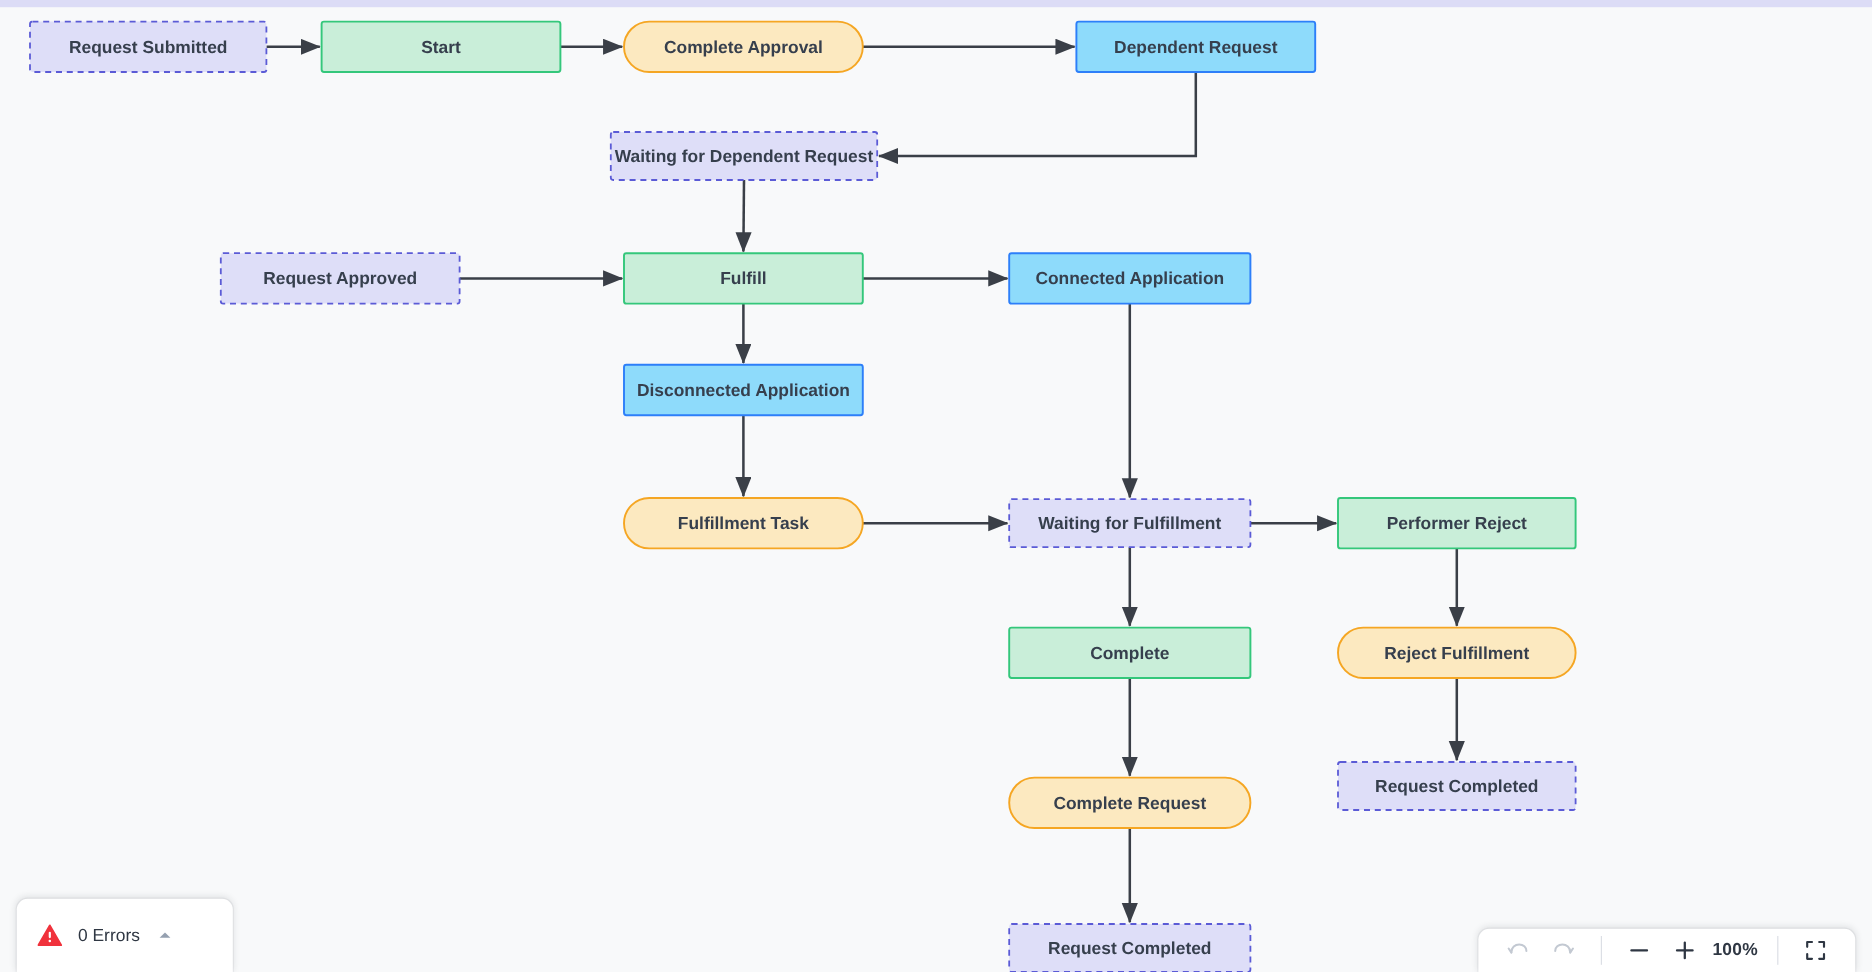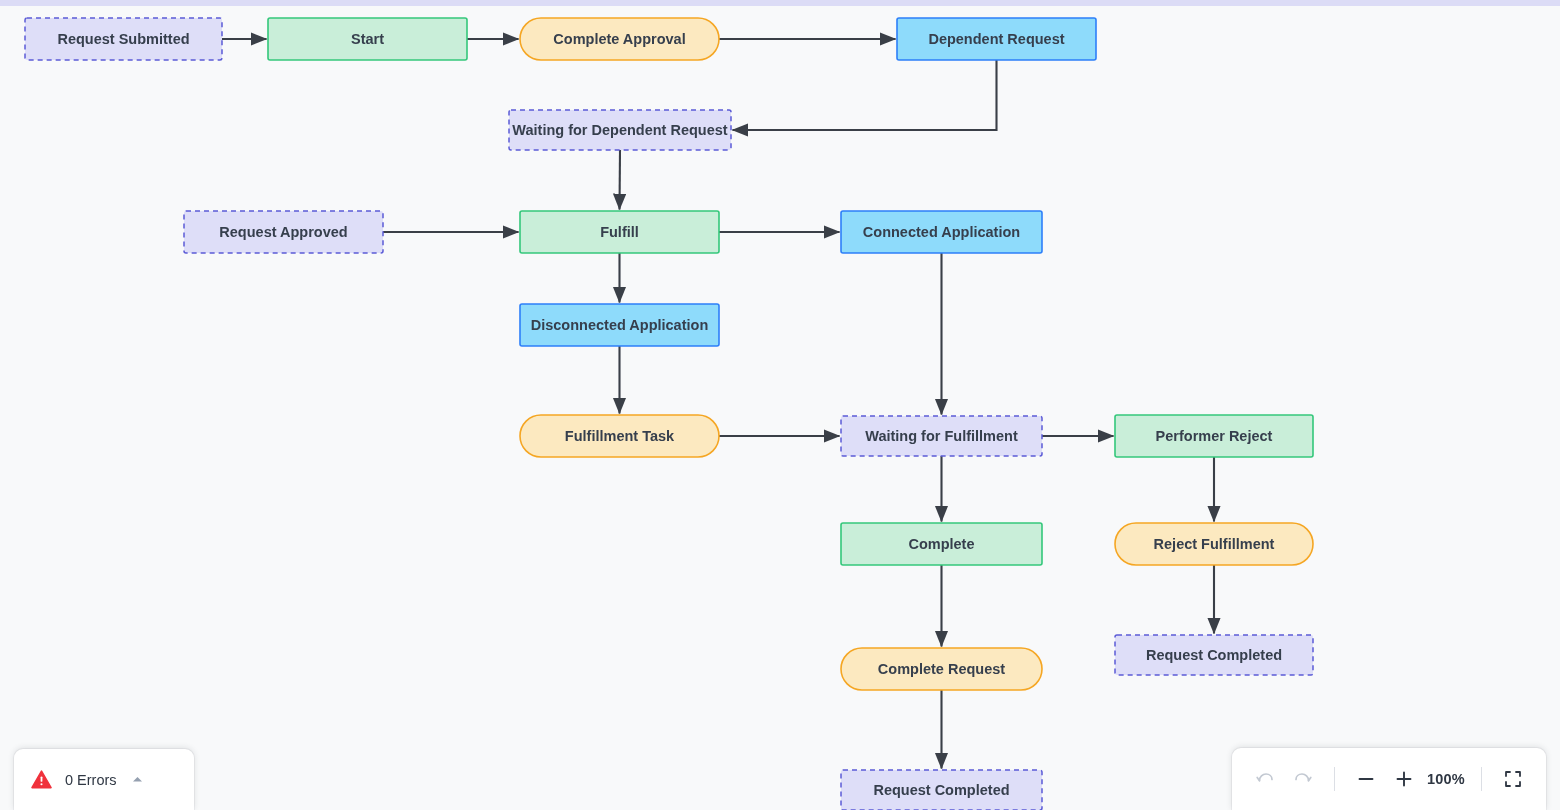--- a/index.html
+++ b/index.html
@@ -59,21 +59,21 @@
     font-size: 14.5px;
     color: #2f3743;
   }
   .warn-tri { display:block; }
   .chev-up { display:block; }
   
   #zoom-toolbar {
     position: absolute;
     right: 14px;
     bottom: 0;
-    height: 62px;
+    height: 36px;
     background: #ffffff;
     border-radius: 9px 9px 0 0;
     box-shadow: 0 -1px 6px rgba(30,35,50,0.13), 0 0 0 1px rgba(30,35,50,0.05);
     display: flex;
     align-items: center;
     padding: 16px 16px;
     box-sizing: border-box;
     gap: 4px;
   }
   .tb-btn {

